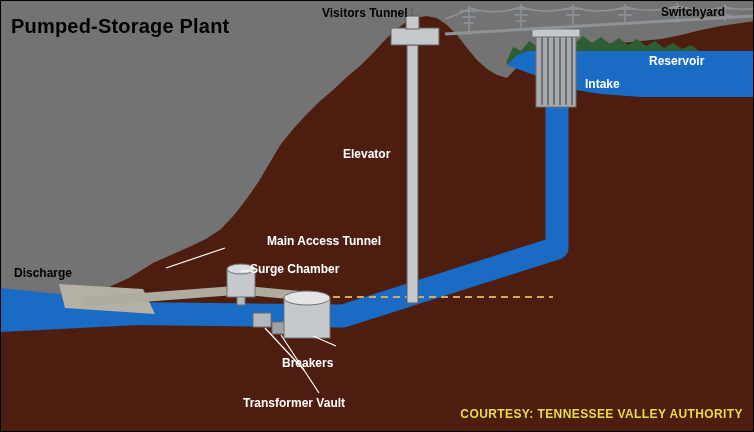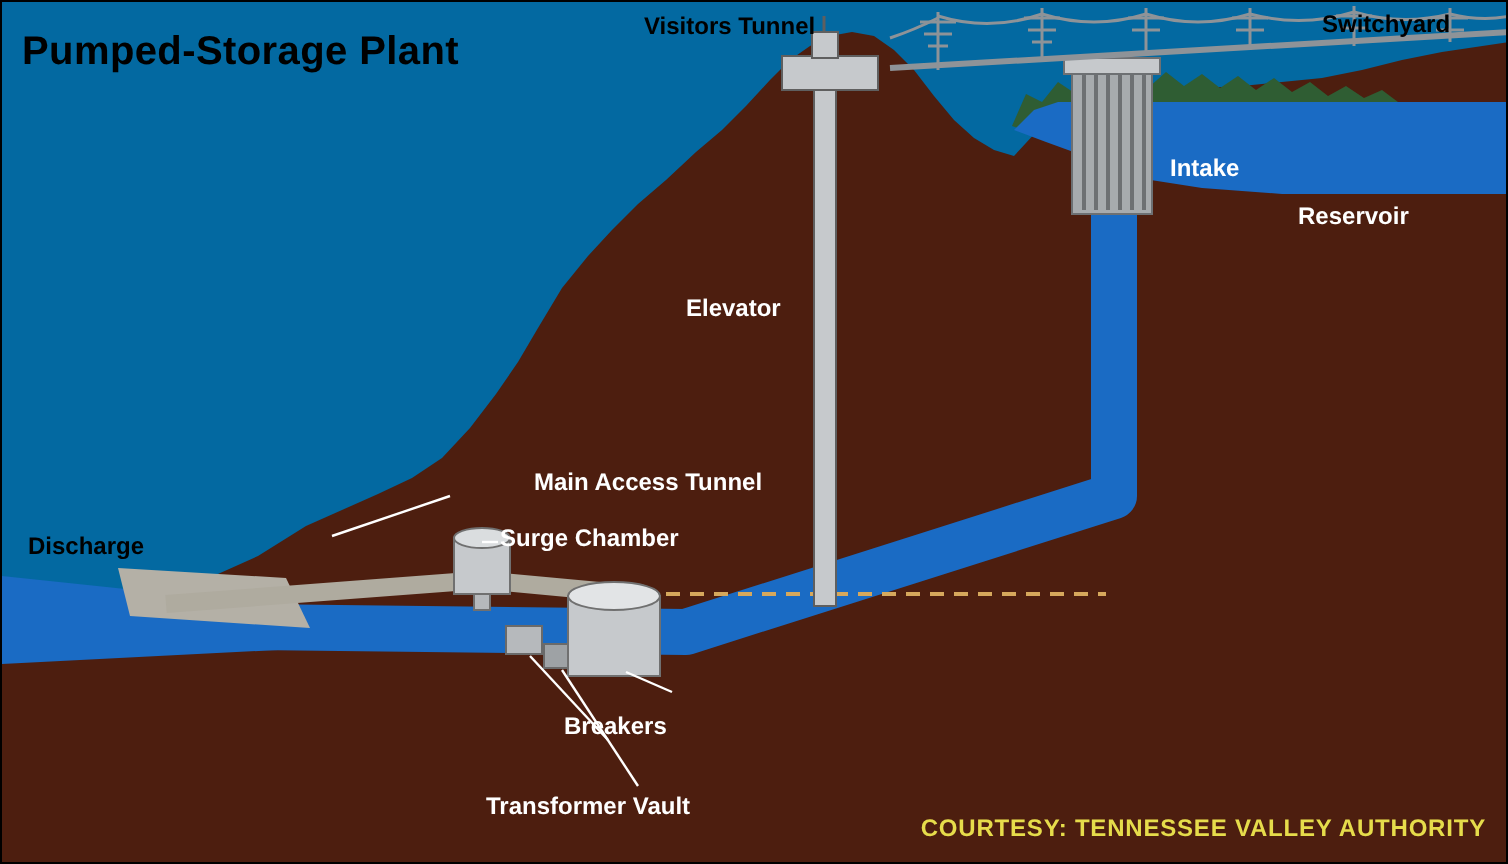--- a/index.html
+++ b/index.html
@@ -1,39 +1,39 @@
 <!DOCTYPE html>
 <html><head>
 <meta charset="utf-8">
 <style>
   html,body { margin:0; padding:0; background:#ffffff; }
   .stage {
     position:relative; width:754px; height:432px;
-    background:#0369a1; overflow:hidden;
+    background:#737373; overflow:hidden;
     border:1px solid #000; box-sizing:border-box;
     font-family:"Liberation Sans", sans-serif;
   }
   .art { position:absolute; left:0; top:0; }
   .lbl {
     position:absolute; font-weight:bold; font-size:12px;
     color:#ffffff; white-space:nowrap; line-height:1;
   }
   .lbl.dark { color:#000000; }
   .title {
     position:absolute; left:10px; top:14px;
     font-size:20px; font-weight:bold; color:#000000; letter-spacing:0.2px;
   }
   .courtesy {
     position:absolute; right:10px; bottom:10px;
     font-size:12px; font-weight:bold; color:#E6DC4B; letter-spacing:0.4px;
   }
   
   .lbl-visitors   { left:321px; top:6px; }
   .lbl-switchyard { left:660px; top:5px; }
-  .lbl-reservoir  { left:648px; top:54px;margin-top:47px; }
+  .lbl-reservoir  { left:648px; top:54px; }
   .lbl-intake     { left:584px; top:77px;text-align:center; }
   .lbl-elevator   { left:342px; top:147px;text-align:center; }
   .lbl-tunnel     { left:222px; top:234px;padding-left:44px; }
   .lbl-surge      { left:249px; top:262px; }
   .lbl-discharge  { left:13px;  top:266px; }
   .lbl-powerplant { left:317px; top:346px; }
   .lbl-breakers   { left:281px; top:356px; }
   .lbl-transformer{ left:242px; top:396px; }
 </style>
 </head>

